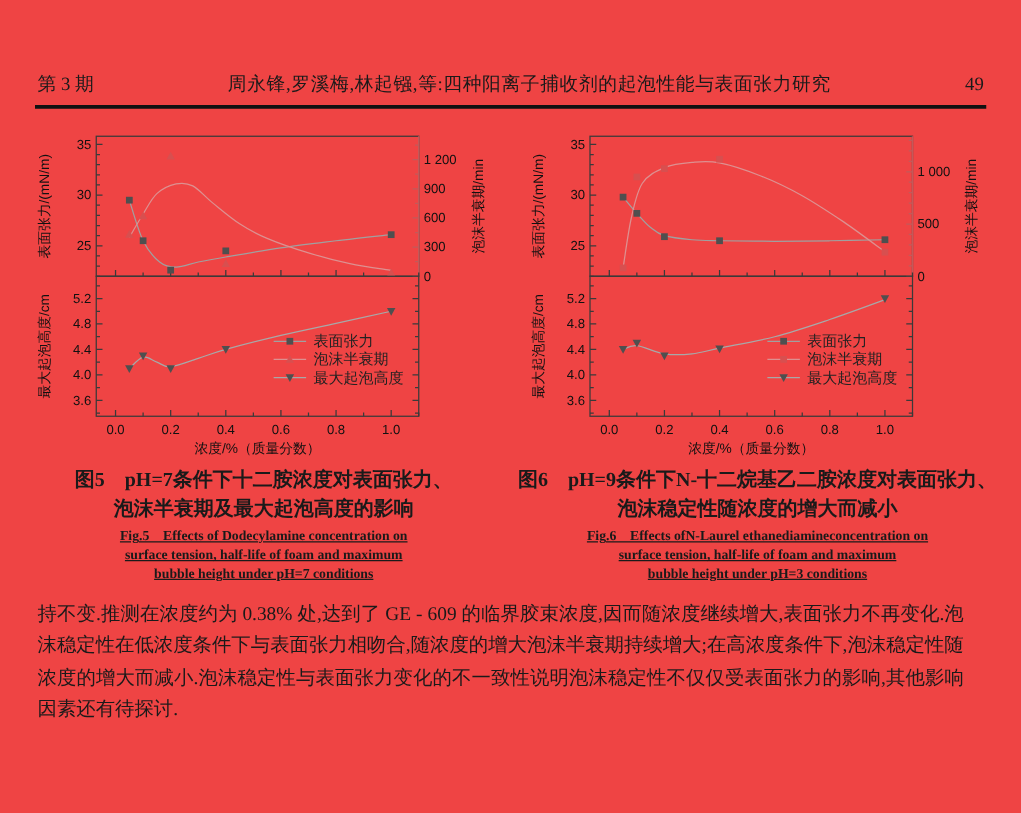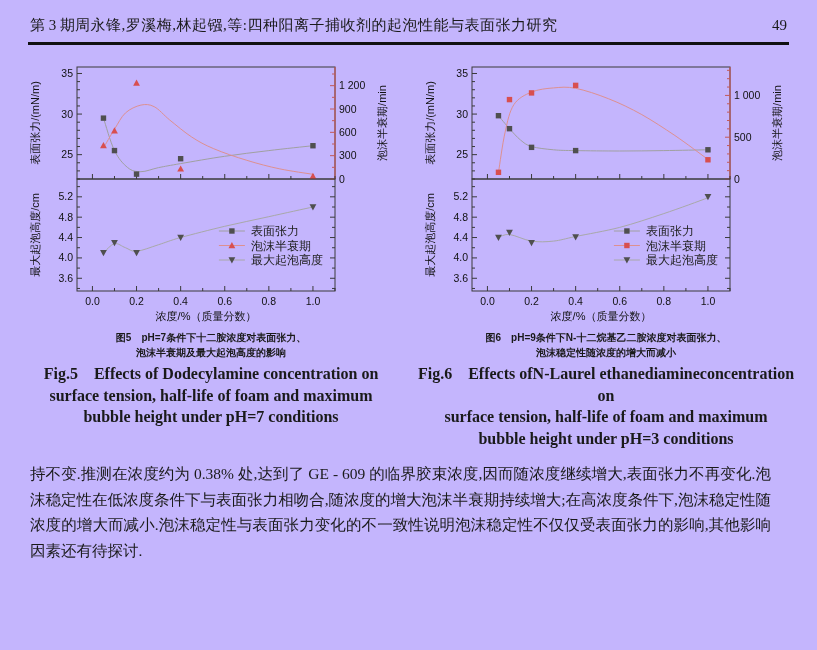--- a/index.html
+++ b/index.html
@@ -1,30 +1,30 @@
 <!DOCTYPE html>
 <html><head>
 <meta charset="utf-8">
 <style>
   html,body{margin:0;padding:0;background:#ffffff;}
-  .page{position:relative;width:817px;height:650px;background:#c4b5fd;overflow:hidden;
+  .page{position:relative;width:817px;height:650px;background:#ef4444;overflow:hidden;
         font-family:"Liberation Serif","DejaVu Serif",serif;color:#1a1a1a;}
   .pg-header{display:flex;align-items:baseline;padding:16px 30px 5px 30px;font-size:15px;}
   .hd-issue{flex:0 0 auto;}
-  .hd-title{flex:1;letter-spacing:0.5px;}
+  .hd-title{flex:1;text-align:center;letter-spacing:0.5px;margin-top:42px;}
   .hd-page{flex:0 0 auto;}
   .hd-rule{margin:2px 28px 0 28px;border-bottom:3.5px solid #111;}
   .figures-row{display:flex;justify-content:space-between;padding:14px 16px 0 16px;}
   .fig{margin:0;width:390px;display:flex;flex-direction:column;align-items:center;}
   .chart{display:block;}
   figcaption{margin-top:4px;text-align:center;}
-  .cap-zh{white-space:pre-line;font-family:Liberation Sans, sans-serif;
-          font-weight:bold;font-size:10px;line-height:1.45;}
+  .cap-zh{white-space:pre-line;font-family:Liberation Serif, serif;
+          font-weight:bold;font-size:16px;line-height:1.45;}
   .cap-en{white-space:pre-line;font-family:"Liberation Serif","DejaVu Serif",serif;
-          font-weight:bold;font-size:16px;line-height:1.35;margin-top:3px;}
+          font-weight:bold;font-size:11px;line-height:1.35;margin-top:3px;text-decoration:underline;}
   .body-text{padding:12px 46px 0 30px;}
   .para{margin:0;font-size:15.5px;line-height:25.5px;text-align:justify;}
   .para.flush{text-indent:0;}
   .para.indent{text-indent:2em;}
   .chart .tick{font-family:"Liberation Sans","DejaVu Sans",sans-serif;font-size:10.5px;fill:#111;}
   .chart .axlab{font-family:"Liberation Sans","DejaVu Sans",sans-serif;font-size:11px;fill:#111;}
   .chart .lgd{font-family:"Liberation Sans","DejaVu Sans",sans-serif;font-size:12px;fill:#222;}
 </style>
 </head>
 <body>

